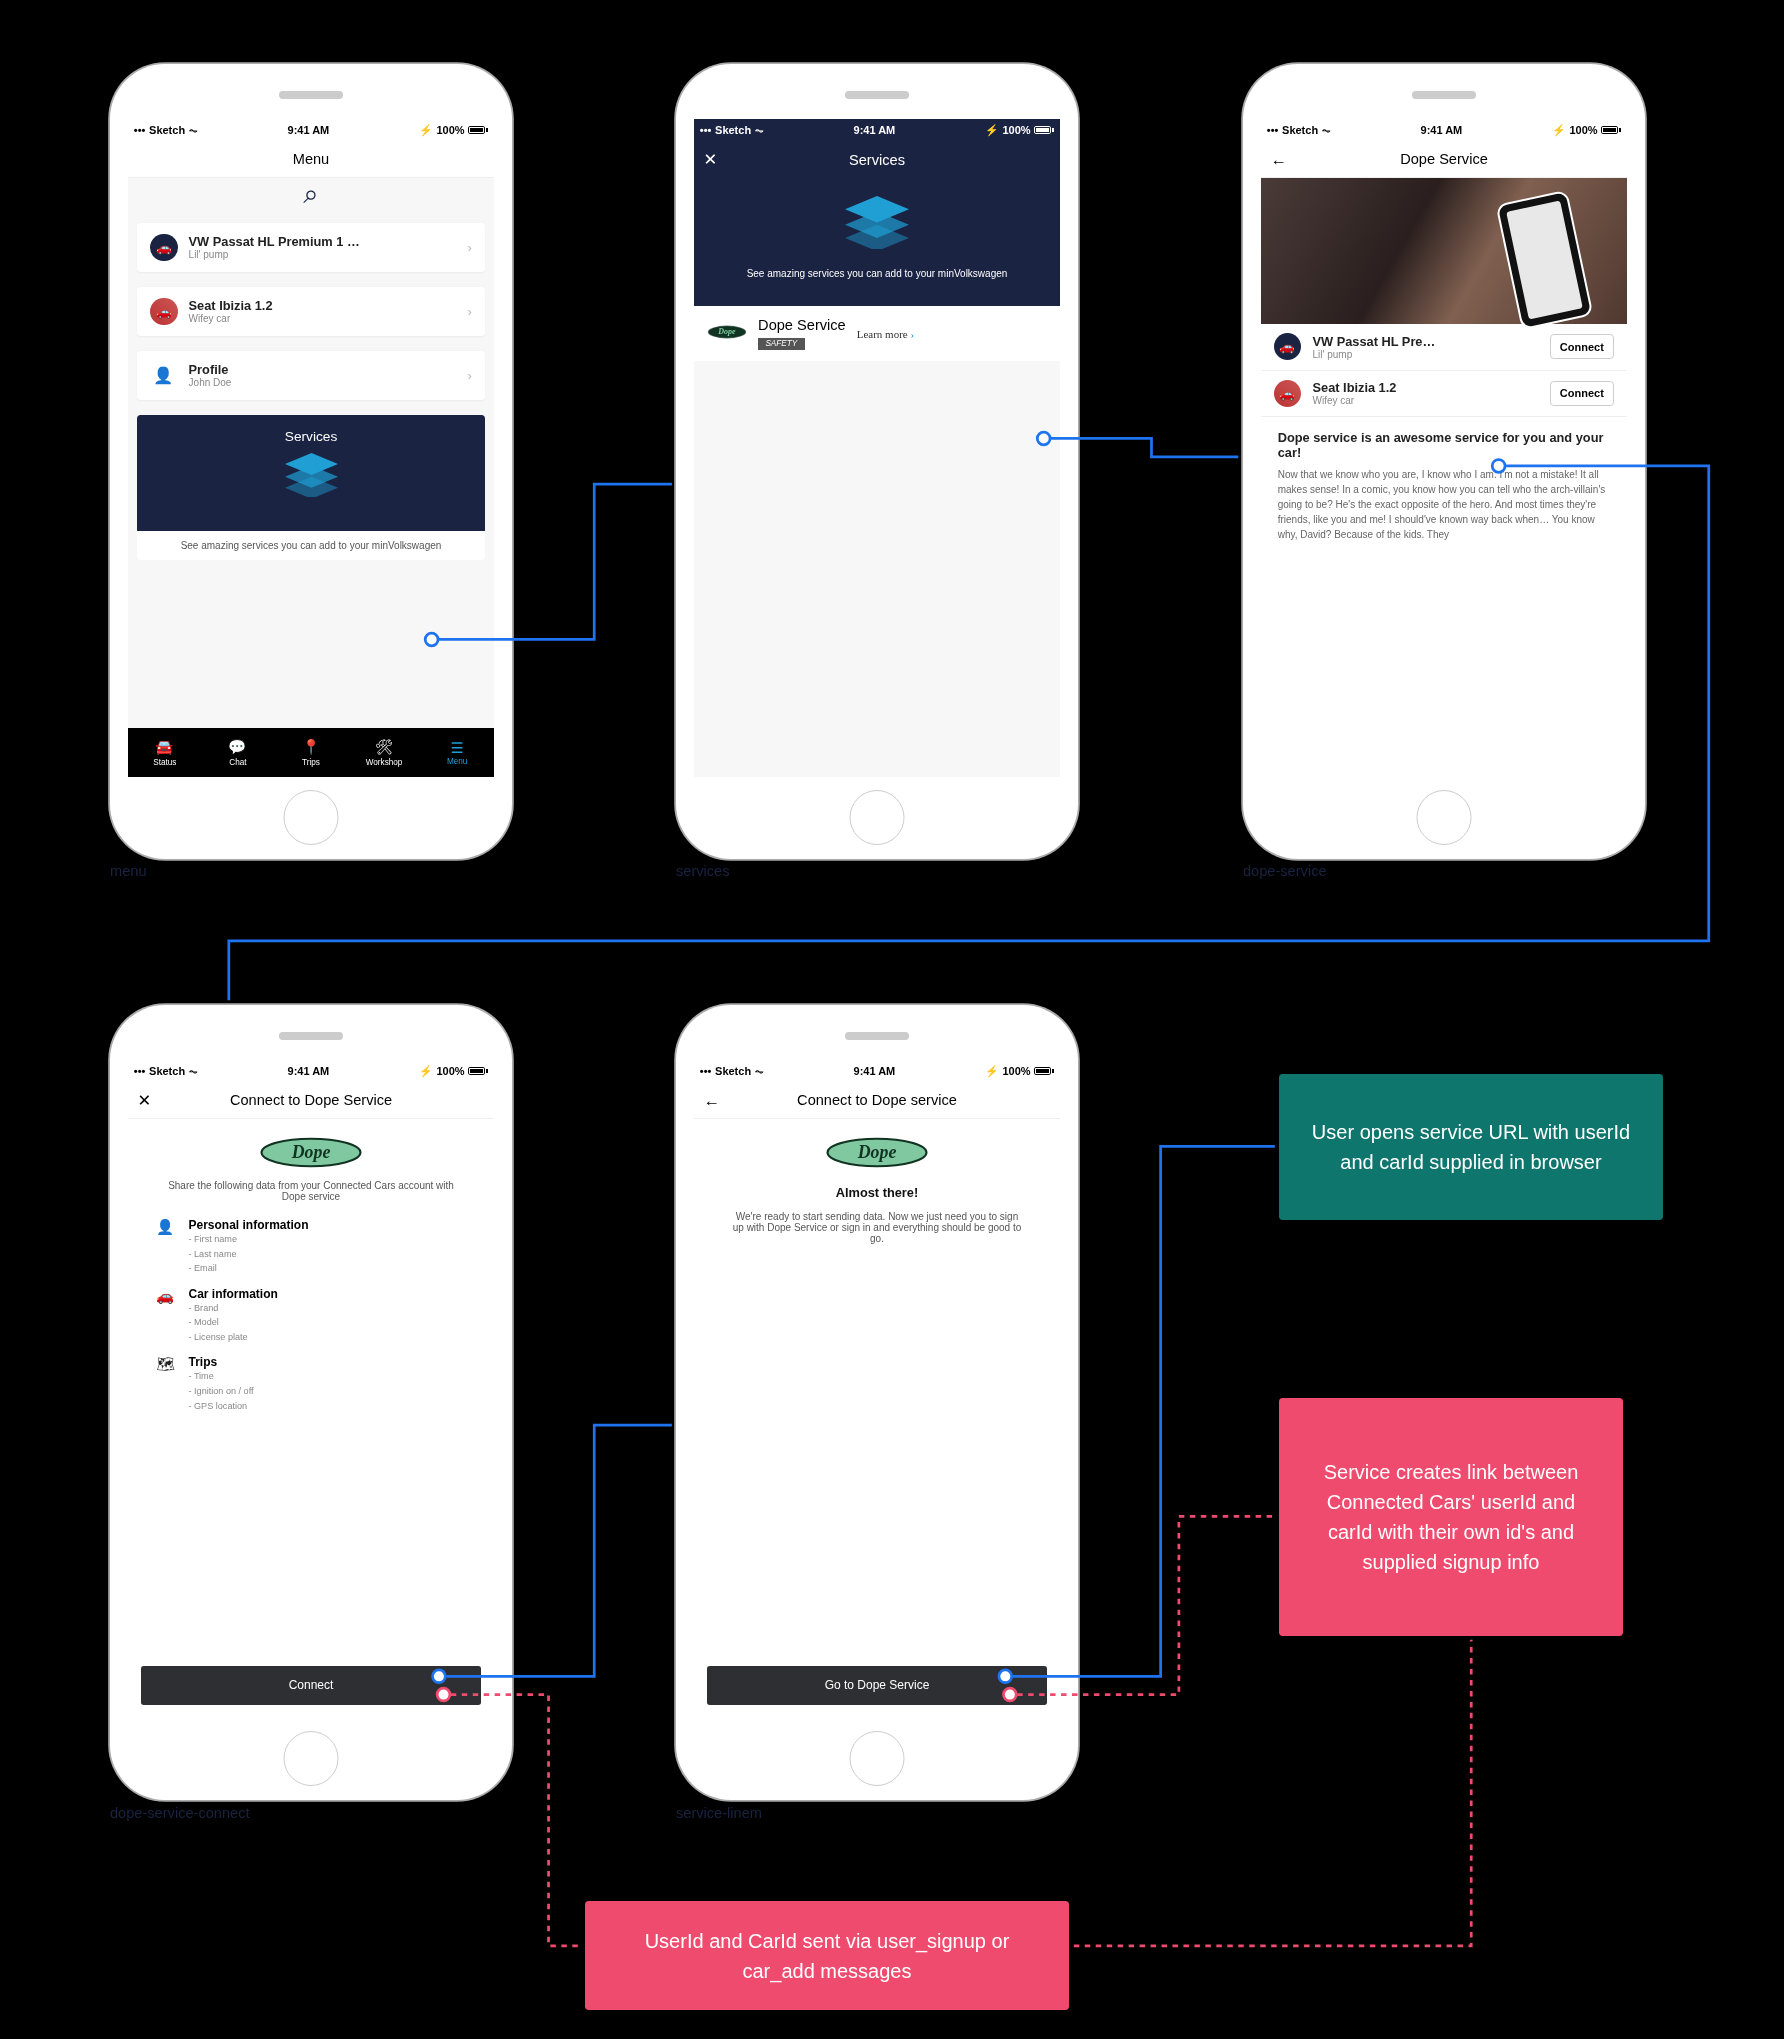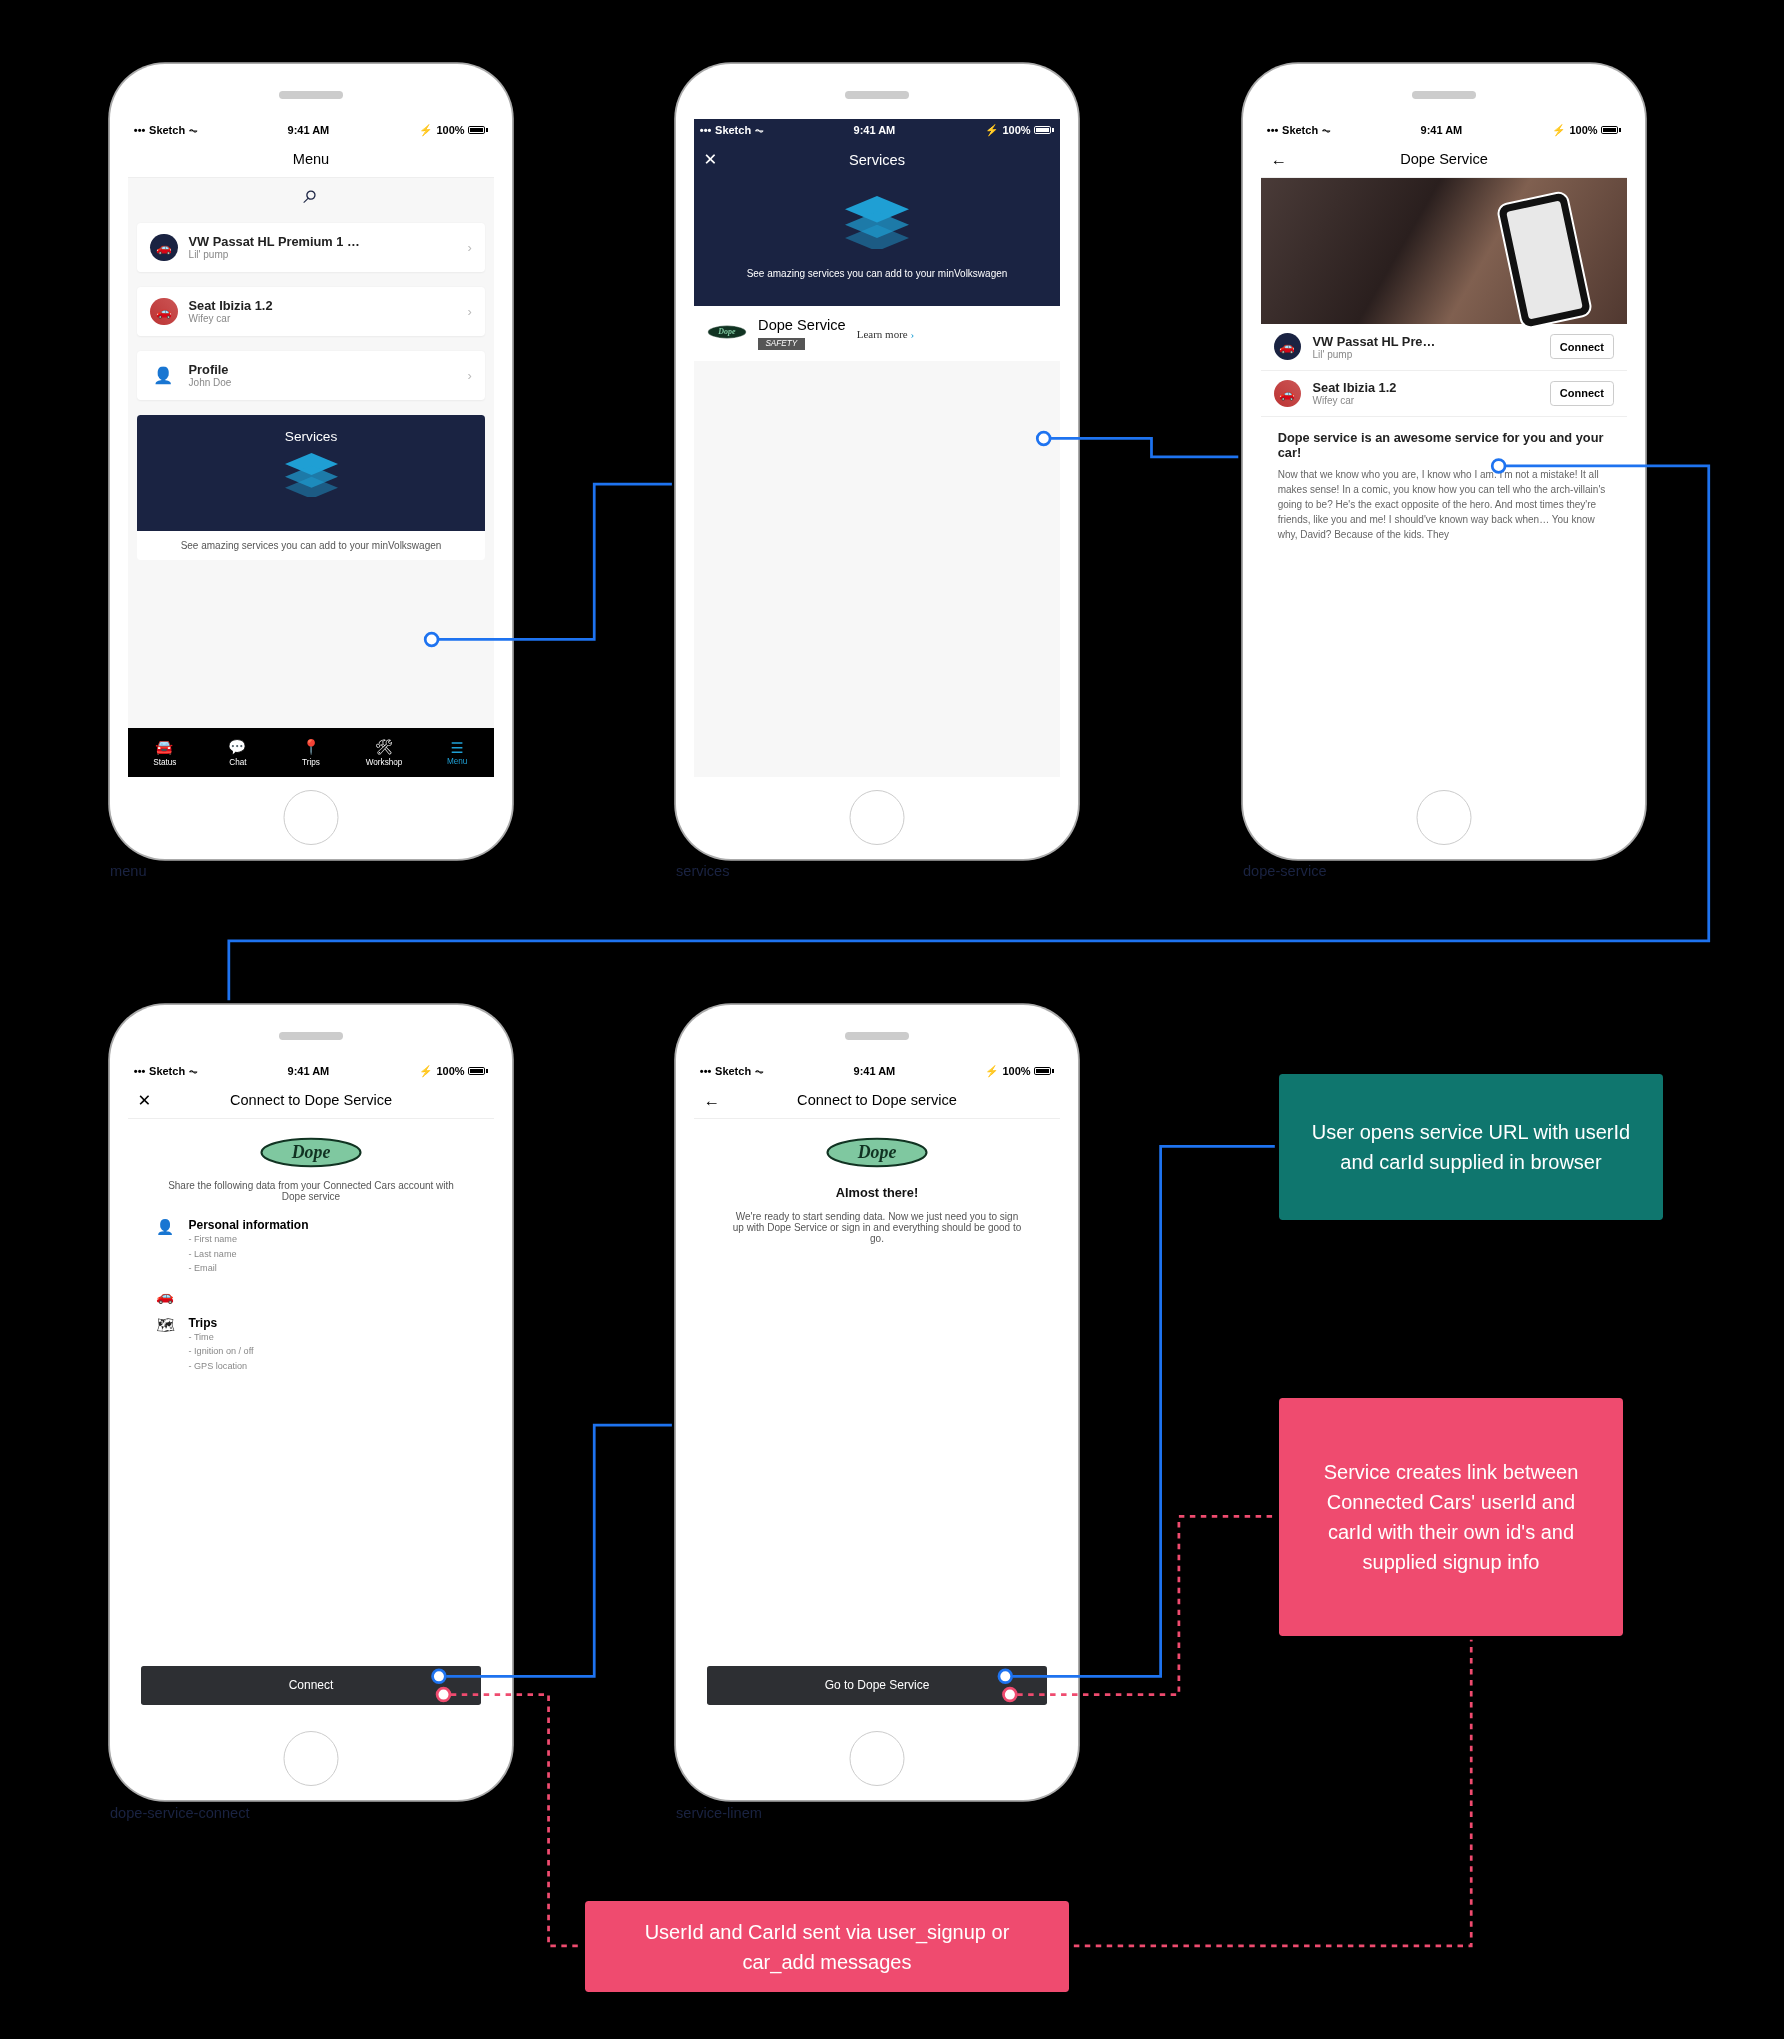--- a/index.html
+++ b/index.html
@@ -368,20 +368,28 @@
                 <li>First name</li>
                 <li>Last name</li>
                 <li>Email</li>
               </ul>
           </div>
         </div>
       </div>
       <div class="sec">
         <div class="sec-row">
           <span class="sec-ic">🚗</span>
+          <div class="sec-body">
+            <div class="sec-title">Car information</div>
+            <ul class="sec-list">
+                <li>Brand</li>
+                <li>Model</li>
+                <li>License plate</li>
+              </ul>
+          </div>
         </div>
       </div>
       <div class="sec">
         <div class="sec-row">
           <span class="sec-ic">🗺</span>
           <div class="sec-body">
             <div class="sec-title">Trips</div>
             <ul class="sec-list">
                 <li>Time</li>
                 <li>Ignition on / off</li>
@@ -432,21 +440,21 @@
       <div style="flex:1"></div>
       <div class="big-btn">Go to Dope Service</div>
     </div>
   </div>
   <div class="home-btn"></div>
 </div>
 <div class="phone-label" style="left:676px;top:1805px;">service-linem</div>
 
 <div class="info blue-box" style="left:1279px;top:1074px;width:384px;height:146px;">User opens service URL with userId and carId supplied in browser</div>
 <div class="info pink-box" style="left:1279px;top:1398px;width:344px;height:238px;">Service creates link between Connected Cars' userId and carId with their own id's and supplied signup info</div>
-<div class="info pink-box" style="left:585px;top:1901px;width:484px;height:91px;">UserId and CarId sent via user_signup or car_add messages</div>
+<div class="info pink-box" style="left:585px;top:1901px;width:484px;height:109px;">UserId and CarId sent via user_signup or car_add messages</div>
 
 <svg class="flow" viewBox="0 0 1953 2232" width="1785" height="2039">
   <defs>
     <marker id="arr-blue" viewBox="0 0 10 10" refX="8" refY="5" markerWidth="7" markerHeight="7" orient="auto">
         <path d="M0,0 L10,5 L0,10 z" fill="#1e73f0"></path>
       </marker>
     <marker id="arr-pink" viewBox="0 0 10 10" refX="8" refY="5" markerWidth="7" markerHeight="7" orient="auto">
         <path d="M0,0 L10,5 L0,10 z" fill="#ef4b6f"></path>
       </marker>
   </defs>

